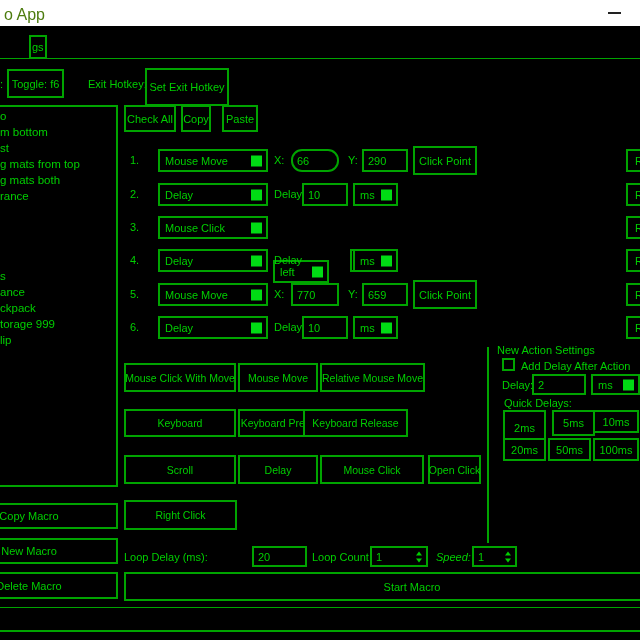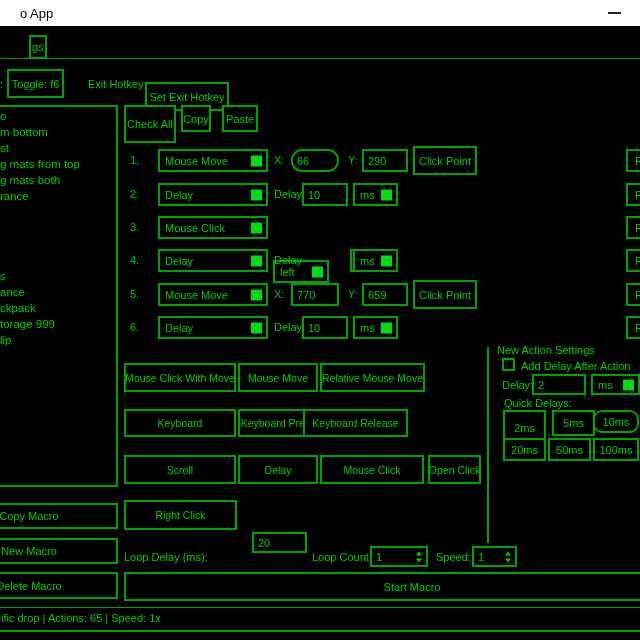--- a/index.html
+++ b/index.html
@@ -6,21 +6,21 @@
     --gb:#00a400;   
     --gt:#00cf00;   
     --gq:#00dc14;   
     --bg:#000000;
   }
   html,body{margin:0;padding:0;background:#000;}
   #app{position:relative;width:640px;height:640px;background:var(--bg);overflow:hidden;
        font-family:"Liberation Sans","DejaVu Sans",sans-serif;font-size:11px;color:var(--gt);}
   .abs{position:absolute;box-sizing:border-box;}
   .titlebar{left:0;top:0;width:640px;height:26px;background:#ffffff;color:#141414;}
-  .title{position:absolute;left:20px;top:6px;font-size:13px;color:#000000;white-space:nowrap;}
+  .title{position:absolute;left:4px;top:6px;font-size:16px;color:#4d7c0f;white-space:nowrap;}
   .minbtn{position:absolute;left:596px;top:0;width:36px;height:26px;}
   .mindash{position:absolute;left:12px;top:12px;width:13px;height:2px;background:#222;}
   .lbl{position:absolute;color:var(--gt);white-space:nowrap;line-height:13px;}
   .btn{position:absolute;box-sizing:border-box;border:2px solid var(--gb);background:#000;
        color:var(--gt);display:flex;align-items:center;justify-content:center;
        white-space:nowrap;font-size:11px;}
   .btn.sm{font-size:10.5px;}
   .inp{position:absolute;box-sizing:border-box;border:2px solid var(--gb);background:#000;
        color:var(--gt);display:flex;align-items:center;padding-left:4px;white-space:nowrap;}
   .dd{position:absolute;box-sizing:border-box;border:2px solid var(--gb);background:#000;
@@ -63,21 +63,21 @@
   </div>
 
   <div class="abs tab">
     <span style="padding-left:1px;">gs</span>
   </div>
   <div class="abs tabline"></div>
 
   <span class="lbl" style="left:0;top:78px;">:</span>
   <div class="btn" style="left:7px;top:69px;width:57px;height:29px;">Toggle: f6</div>
   <span class="lbl" style="left:88px;top:78px;">Exit Hotkey:</span>
-  <div class="btn" style="left:145px;top:82px;width:84px;height:29px;">Set Exit Hotkey</div>
+  <div class="btn" style="left:145px;top:68px;width:84px;height:38px;">Set Exit Hotkey</div>
 
   <div class="abs listbox" id="macro-list">
       <div class="list-item">o</div>
       <div class="list-item">m bottom</div>
       <div class="list-item">st</div>
       <div class="list-item">g mats from top</div>
       <div class="list-item">g mats both</div>
       <div class="list-item">rance</div>
       <div class="list-item"></div>
       <div class="list-item"></div>
@@ -87,21 +87,21 @@
       <div class="list-item">ance</div>
       <div class="list-item">ckpack</div>
       <div class="list-item">torage 999</div>
       <div class="list-item">lip</div>
     </div>
 
   <div class="btn" style="left:-60px;top:503px;width:178px;height:26px;">Copy Macro</div>
   <div class="btn" style="left:-60px;top:538px;width:178px;height:26px;">New Macro</div>
   <div class="btn" style="left:-60px;top:572px;width:178px;height:27px;">Delete Macro</div>
 
-  <div class="btn" style="left:124px;top:105px;width:52px;height:38px;text-align:center;">Check All</div>
+  <div class="btn" style="left:124px;top:105px;width:52px;height:27px;text-align:center;">Check All</div>
   <div class="btn" style="left:181px;top:105px;width:30px;height:27px;">Copy</div>
   <div class="btn" style="left:222px;top:105px;width:36px;height:27px;">Paste</div>
 
   <div id="action-rows">
       <div class="arow" style="top:149px;">
         <div class="num lbl" style="left:6px;top:5px;">1.</div>
         <div class="dd" style="left:34px;width:110px;height:23px;top:0;">
           <div>Mouse Move</div>
           <div class="sq"></div>
         </div>
@@ -202,44 +202,43 @@
   <span class="lbl" style="left:502px;top:379px;">Delay:</span>
   <div class="inp" style="left:532px;top:374px;width:54px;height:21px;">2</div>
   <div class="dd" style="left:591px;top:374px;width:49px;height:21px;">
     <span>ms</span>
     <span class="sq"></span>
   </div>
   <span class="lbl" style="left:504px;top:397px;">Quick Delays:</span>
   <div id="quick-delays">
       <div class="btn" style="left:503px;top:410px;width:43px;height:36px;">2ms</div>
       <div class="btn" style="left:552px;top:410px;width:43px;height:26px;">5ms</div>
-      <div class="btn" style="left:593px;top:410px;width:46px;height:23px;border-radius:9px;">10ms</div>
+      <div class="btn" style="left:593px;top:410px;width:46px;height:23px;">10ms</div>
       <div class="btn" style="left:503px;top:438px;width:43px;height:23px;">20ms</div>
       <div class="btn" style="left:548px;top:438px;width:43px;height:23px;">50ms</div>
       <div class="btn" style="left:593px;top:438px;width:46px;height:23px;">100ms</div>
     </div>
 
   <span class="lbl" style="left:124px;top:551px;">Loop Delay (ms):</span>
-  <div class="inp" style="left:252px;top:532px;width:55px;height:21px;">20</div>
+  <div class="inp" style="left:252px;top:546px;width:55px;height:21px;">20</div>
   <span class="lbl" style="left:312px;top:551px;">Loop Count:</span>
   <div class="inp" style="left:370px;top:546px;width:58px;height:21px;">
     <span>1</span>
     <span class="spin-arrows">
         <span class="tri-up"></span>
         <span class="tri-dn"></span>
       </span>
   </div>
-  <span class="lbl" style="left:436px;top:551px;">Speed:</span>
+  <span class="lbl" style="left:436px;top:551px;font-style:italic;">Speed:</span>
   <div class="inp" style="left:472px;top:546px;width:45px;height:21px;">
     <span>1</span>
     <span class="spin-arrows">
         <span class="tri-up"></span>
         <span class="tri-dn"></span>
       </span>
   </div>
 
   <div class="btn" style="left:124px;top:572px;width:576px;height:29px;">Start Macro</div>
 
   <div class="abs hline statusline1"></div>
-  <span class="lbl" style="left:1px;top:612px;">ific drop | Actions: 65 | Speed: 1x</span>
   <div class="abs hline statusline2"></div>
 
 </div>
 
 </body></html>

